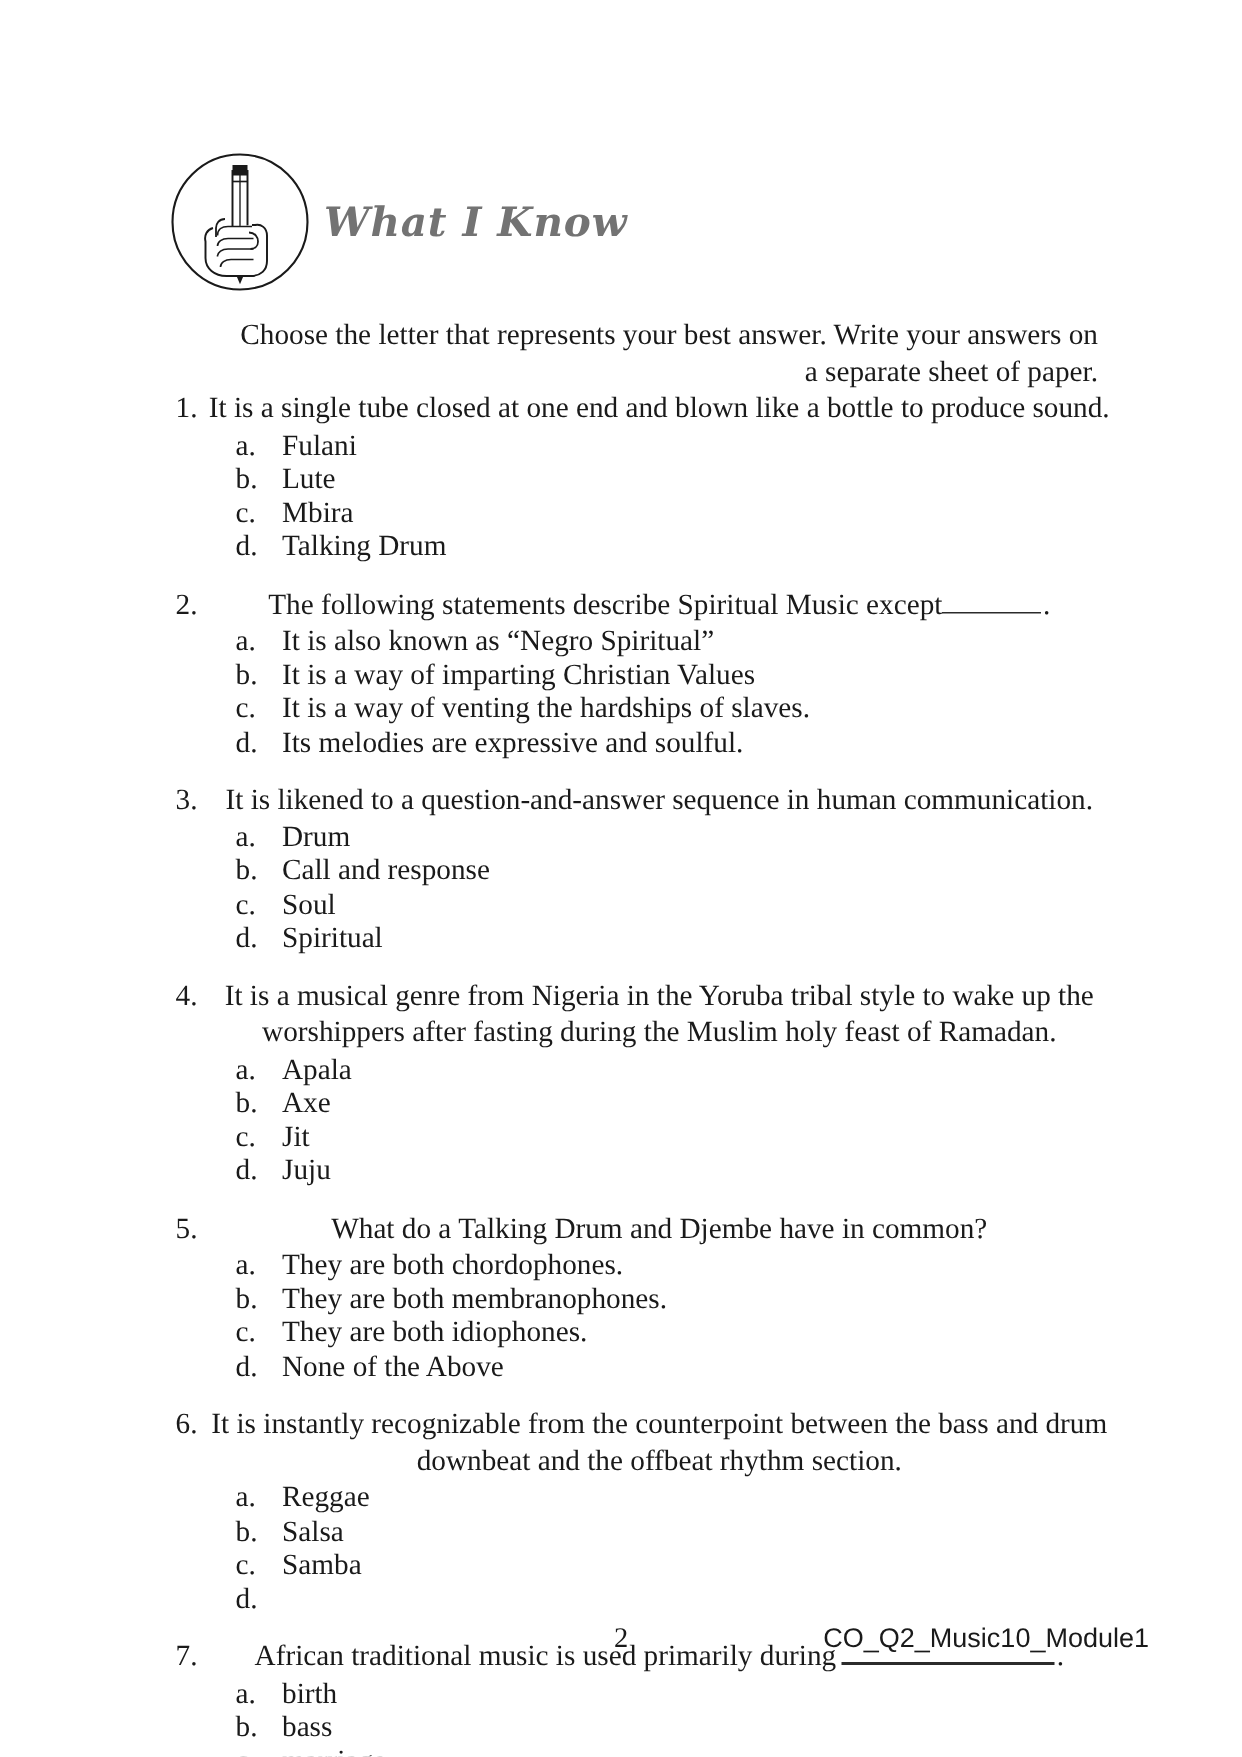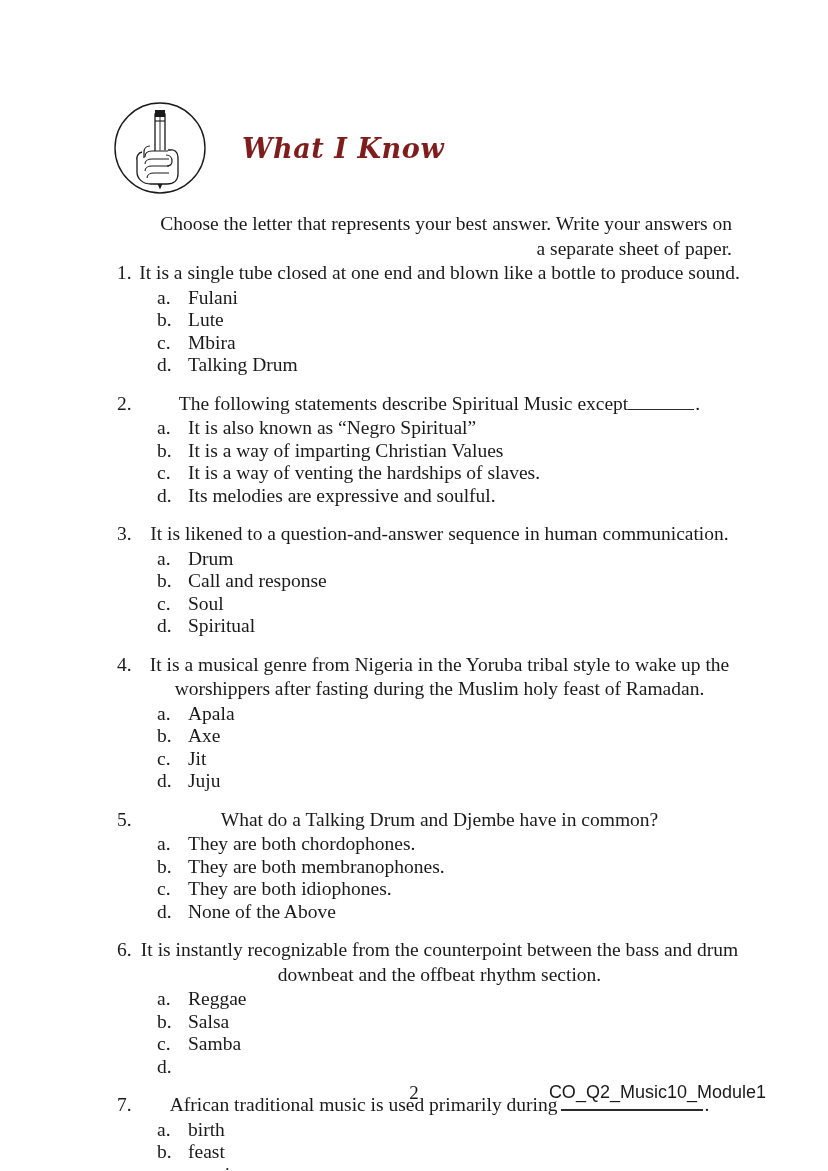--- a/index.html
+++ b/index.html
@@ -24,27 +24,27 @@
     top: 100px;
     display: flex;
     align-items: center;
   }
   .header-icon {
     width: 96px;
     height: 96px;
     flex: none;
   }
   .header-title {
-    margin-left: 34px;
+    margin-left: 8px;
     font-family: "DejaVu Serif", "Liberation Serif", serif;
     font-weight: bold;
     font-style: italic;
     font-size: 27px;
     letter-spacing: 0.6px;
-    color: #7f1d1d;
+    color: #737373;
     white-space: nowrap;
   }
 
   
   .instruction {
     position: absolute;
     left: 100px;
     top: 211px;
     width: 632px;
     font-size: 19.5px;
@@ -312,21 +312,21 @@
           <span class="q-number">7.</span>
           <span class="q-text"><span>African traditional music is used primarily during</span><span class="blank-long"></span><span>.</span></span>
         </div>
         <div class="options">
           <div class="option-row">
             <span class="opt-letter">a.</span>
             <span class="opt-text">birth</span>
           </div>
           <div class="option-row">
             <span class="opt-letter">b.</span>
-            <span class="opt-text">feast</span>
+            <span class="opt-text">bass</span>
           </div>
           <div class="option-row">
             <span class="opt-letter">c.</span>
             <span class="opt-text">marriage</span>
           </div>
         </div>
       </div>
     </div>
 
   <div class="footer-page-number">2</div>

